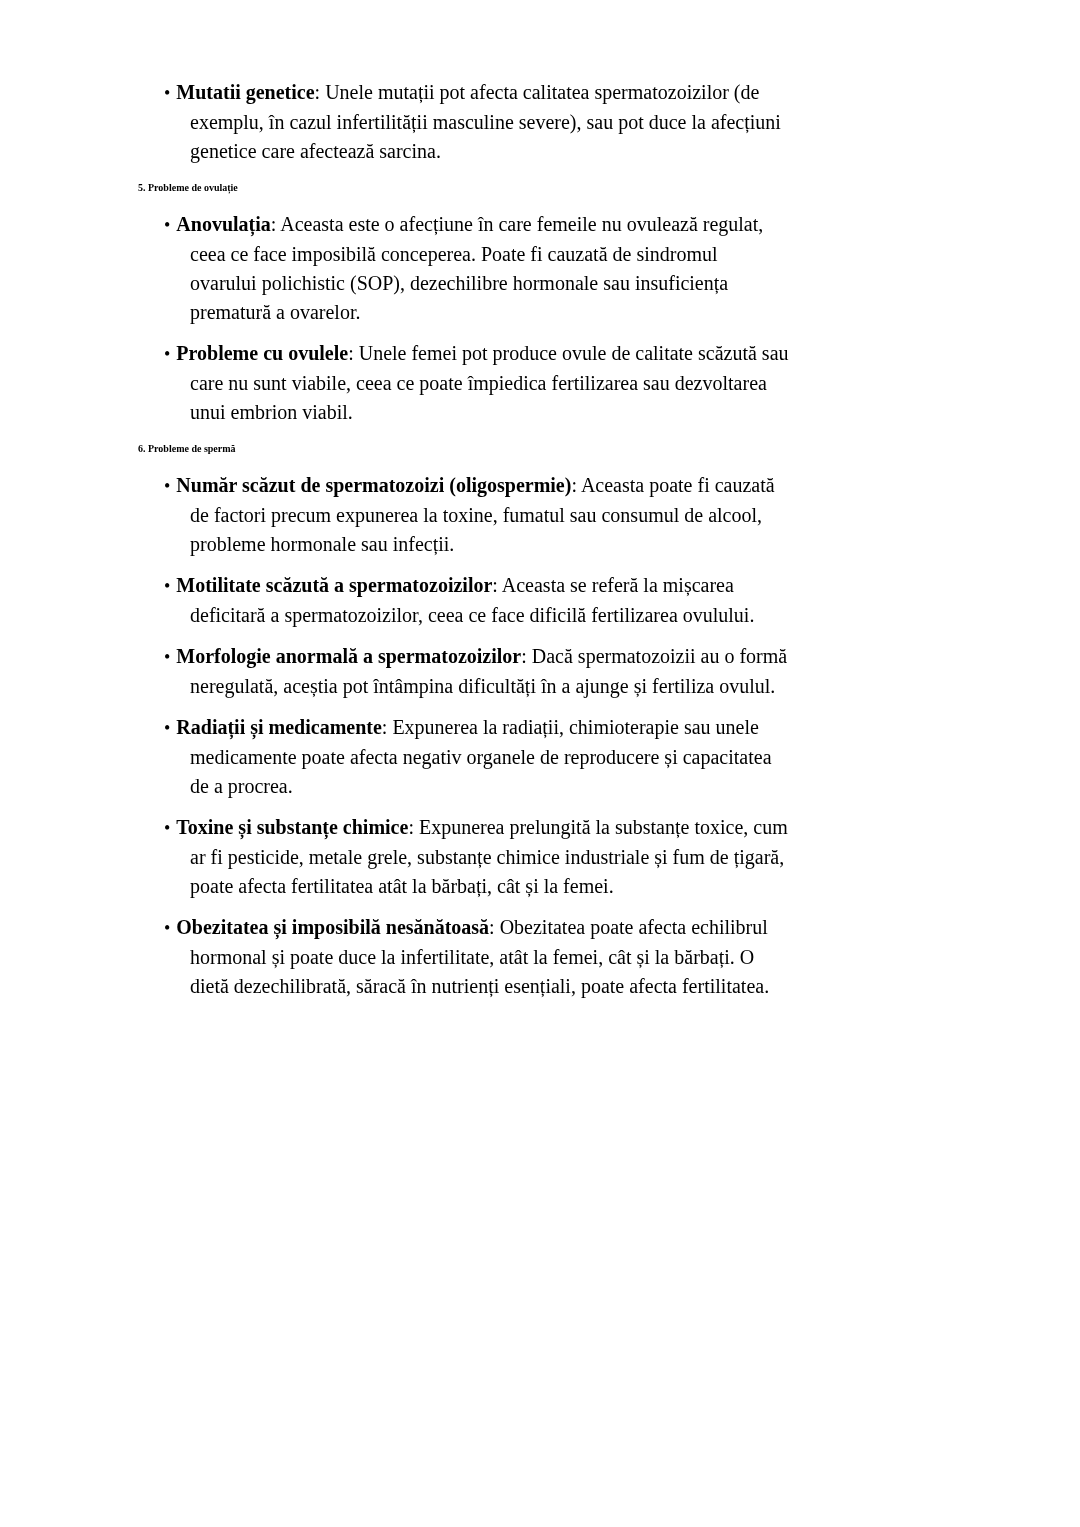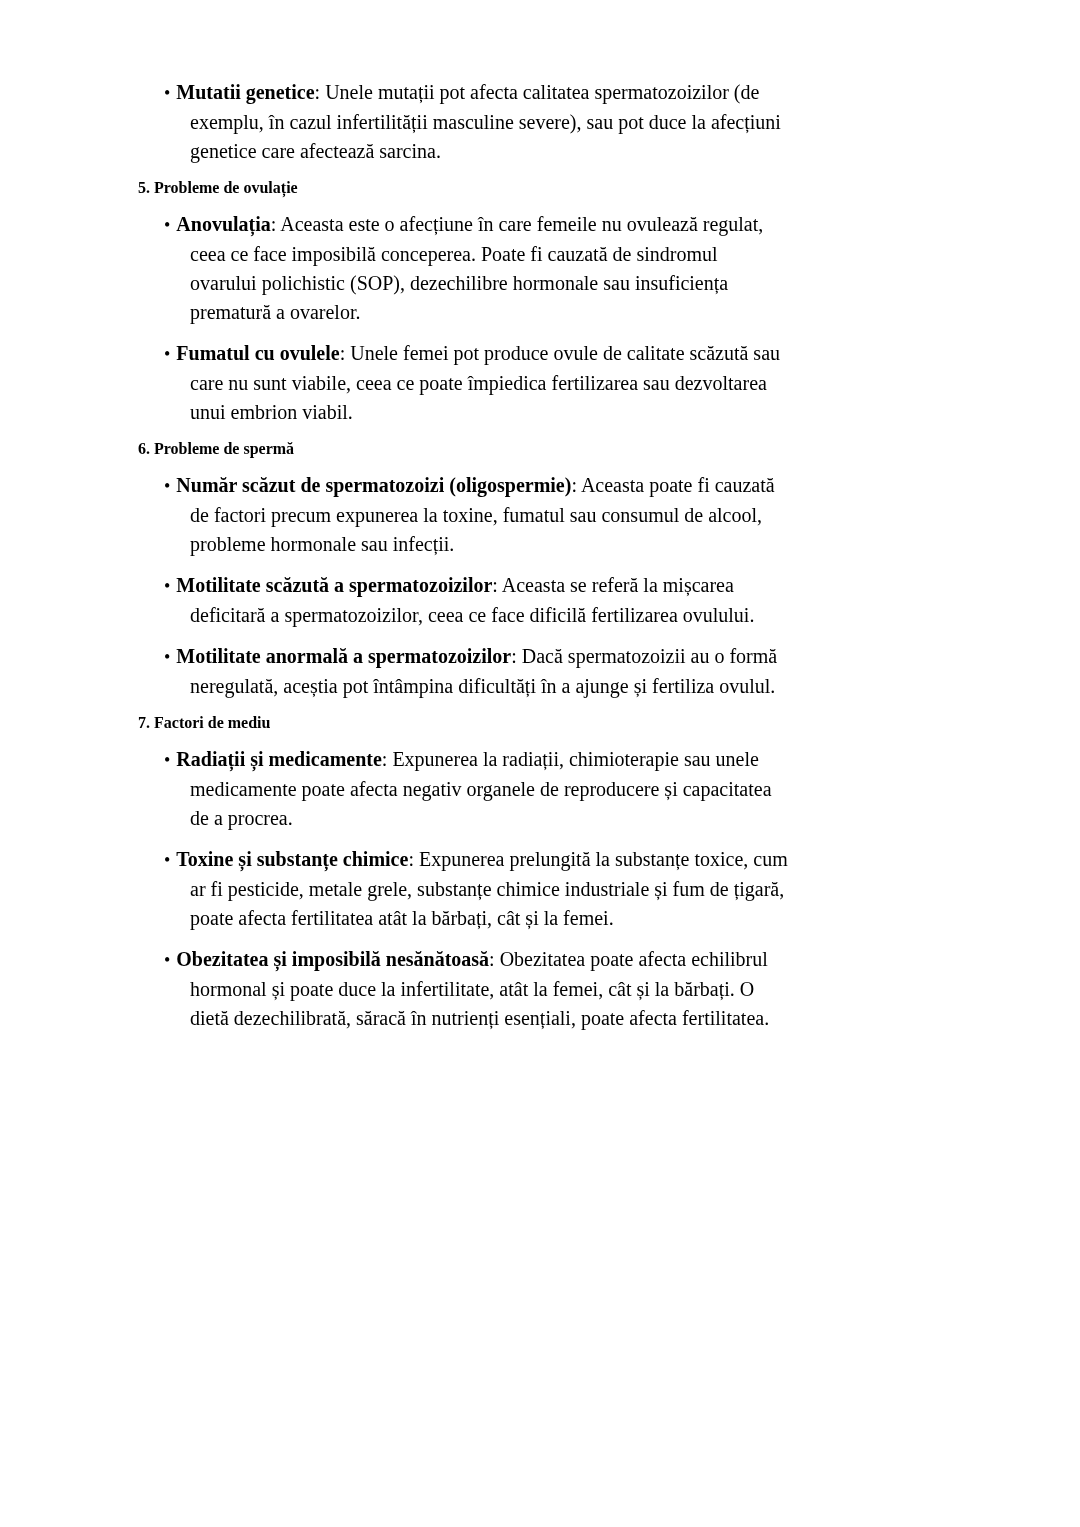--- a/index.html
+++ b/index.html
@@ -10,21 +10,21 @@
   .page {
     width: 989px;
     min-height: 1527px;
     box-sizing: border-box;
     background: #ffffff;
     color: #000000;
     font-family: "Liberation Serif", serif;
     padding: 78px 200px 40px 138px;
   }
   .heading {
-    font-size: 16px;
+    font-size: 10px;
     line-height: 20px;
     font-weight: bold;
     margin: 2px 0 12px 0;
   }
   .item {
     font-size: 20px;
     line-height: 29px;
     margin: 0 0 12px 26px;
     padding-left: 26px;
     text-indent: -26px;
@@ -51,39 +51,38 @@
       <span class="bullet">•</span><span class="term">Mutatii genetice</span><span class="desc">: Unele mutații pot afecta calitatea spermatozoizilor (de exemplu, în cazul infertilității masculine severe), sau pot duce la afecțiuni genetice care afectează sarcina.</span>
     </div>
   </section>
 
   <section>
     <h2 class="heading">5. Probleme de ovulație</h2>
     <div class="item">
       <span class="bullet">•</span><span class="term">Anovulația</span><span class="desc">: Aceasta este o afecțiune în care femeile nu ovulează regulat, ceea ce face imposibilă conceperea. Poate fi cauzată de sindromul ovarului polichistic (SOP), dezechilibre hormonale sau insuficiența prematură a ovarelor.</span>
     </div>
     <div class="item">
-      <span class="bullet">•</span><span class="term">Fumatul cu ovulele</span><span class="desc">: Unele femei pot produce ovule de calitate scăzută sau care nu sunt viabile, ceea ce poate împiedica fertilizarea sau dezvoltarea unui embrion viabil.</span>
+      <span class="bullet">•</span><span class="term">Probleme cu ovulele</span><span class="desc">: Unele femei pot produce ovule de calitate scăzută sau care nu sunt viabile, ceea ce poate împiedica fertilizarea sau dezvoltarea unui embrion viabil.</span>
     </div>
   </section>
 
   <section>
     <h2 class="heading">6. Probleme de spermă</h2>
     <div class="item">
       <span class="bullet">•</span><span class="term">Număr scăzut de spermatozoizi (oligospermie)</span><span class="desc">: Aceasta poate fi cauzată de factori precum expunerea la toxine, fumatul sau consumul de alcool, probleme hormonale sau infecții.</span>
     </div>
     <div class="item">
       <span class="bullet">•</span><span class="term">Motilitate scăzută a spermatozoizilor</span><span class="desc">: Aceasta se referă la mișcarea deficitară a spermatozoizilor, ceea ce face dificilă fertilizarea ovulului.</span>
     </div>
     <div class="item">
-      <span class="bullet">•</span><span class="term">Motilitate anormală a spermatozoizilor</span><span class="desc">: Dacă spermatozoizii au o formă neregulată, aceștia pot întâmpina dificultăți în a ajunge și fertiliza ovulul.</span>
+      <span class="bullet">•</span><span class="term">Morfologie anormală a spermatozoizilor</span><span class="desc">: Dacă spermatozoizii au o formă neregulată, aceștia pot întâmpina dificultăți în a ajunge și fertiliza ovulul.</span>
     </div>
   </section>
 
   <section>
-    <h2 class="heading">7. Factori de mediu</h2>
     <div class="item">
       <span class="bullet">•</span><span class="term">Radiații și medicamente</span><span class="desc">: Expunerea la radiații, chimioterapie sau unele medicamente poate afecta negativ organele de reproducere și capacitatea de a procrea.</span>
     </div>
     <div class="item">
       <span class="bullet">•</span><span class="term">Toxine și substanțe chimice</span><span class="desc">: Expunerea prelungită la substanțe toxice, cum ar fi pesticide, metale grele, substanțe chimice industriale și fum de țigară, poate afecta fertilitatea atât la bărbați, cât și la femei.</span>
     </div>
   </section>
 
   <section>
     <div class="item">

